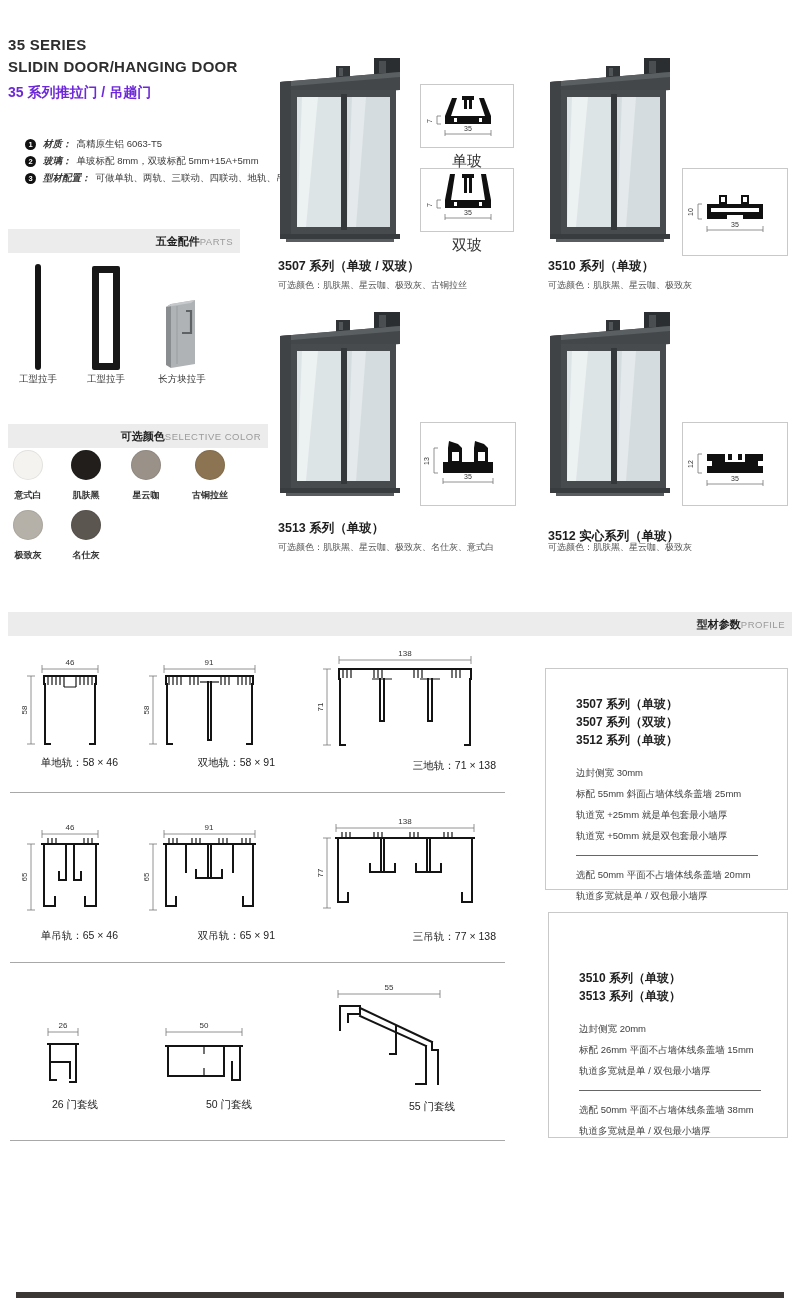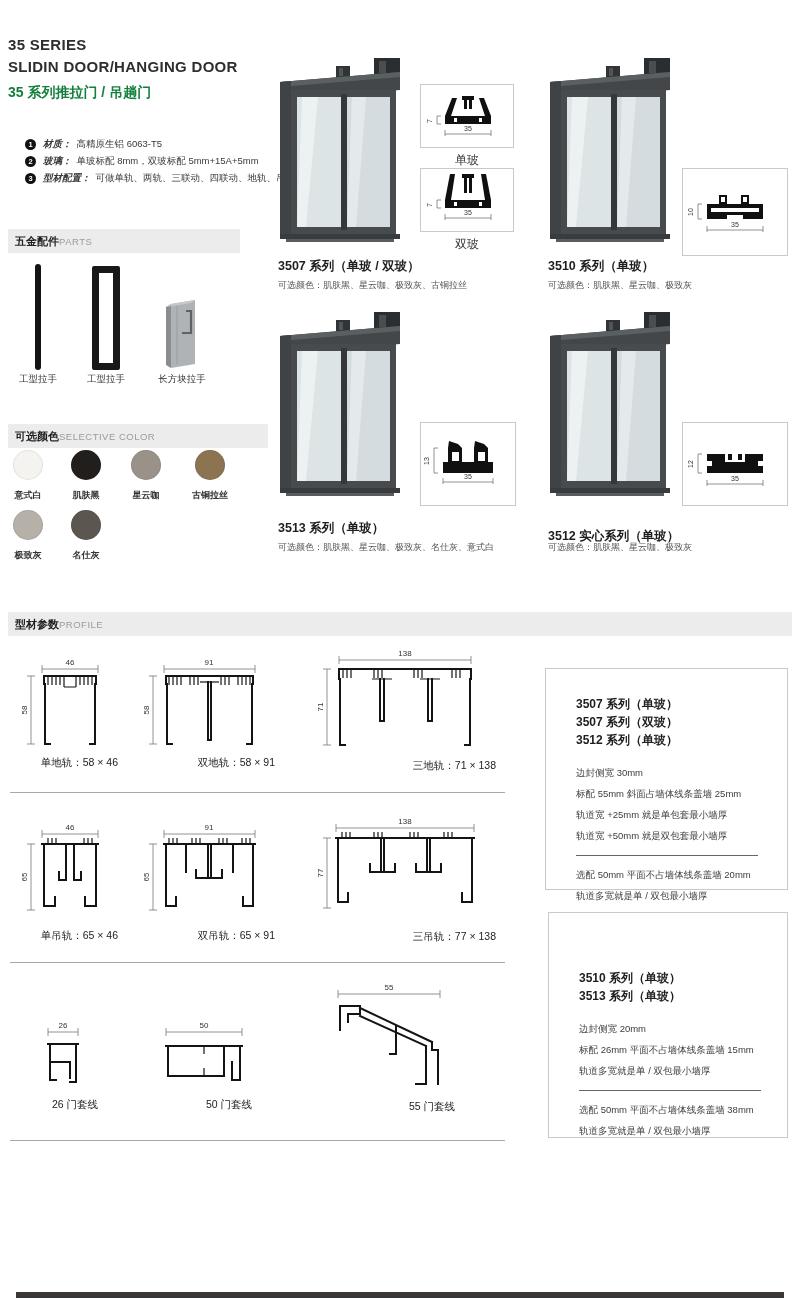--- a/index.html
+++ b/index.html
@@ -1,43 +1,43 @@
 <!DOCTYPE html>
 <html><head>
 <meta charset="utf-8">
 <style>
   html,body{margin:0;padding:0;background:#fff;}
   body{font-family:"Liberation Sans","DejaVu Sans",sans-serif;color:#222;}
   .page{position:relative;width:800px;height:1300px;background:#fff;overflow:hidden;}
   .abs{position:absolute;}
   
   .t-en{font-size:15px;font-weight:700;letter-spacing:.3px;color:#2e2e2e;}
-  .t-cn{font-size:14px;font-weight:700;color:#15803d;}
+  .t-cn{font-size:14px;font-weight:700;color:#6d28d9;}
   .spec-line{display:flex;align-items:center;font-size:9.5px;color:#3a3a3a;height:17px;}
   .spec-num{display:inline-flex;align-items:center;justify-content:center;width:11px;height:11px;border-radius:50%;
             background:#111;color:#fff;font-size:7.5px;font-weight:700;margin-right:7px;flex:0 0 auto;}
   .spec-label{font-weight:700;margin-right:5px;font-style:italic;}
   
-  .bar{background:#ececec;display:flex;align-items:center;justify-content:flex-start;padding:12px 7px;box-sizing:border-box;height:19px;}
+  .bar{background:#ececec;display:flex;align-items:center;justify-content:flex-end;padding:12px 7px;box-sizing:border-box;height:19px;}
   .bar-cn{font-size:11px;font-weight:700;color:#1f1f1f;}
   .bar-en{font-size:9.5px;color:#9b9b9b;letter-spacing:.5px;}
   
   .part-cell{display:flex;align-items:flex-end;justify-content:center;}
   .part-label{font-size:9.5px;color:#333;text-align:center;}
   .handle-bar{width:6px;height:106px;background:#141414;border-radius:3px;}
   .handle-frame{width:28px;height:104px;border:7px solid #181818;border-radius:2px;background:#fff;box-sizing:border-box;}
   
   .swatch-cell{display:flex;flex-direction:column;align-items:center;font-weight:bold;}
   .swatch{width:30px;height:30px;border-radius:50%;box-shadow:inset 0 0 0 1px rgba(0,0,0,.07);}
   .swatch-label{font-size:9px;color:#333;margin-top:9px;}
   
   .prod-title{font-size:12.5px;font-weight:700;color:#1e1e1e;}
   .prod-colors{font-size:9px;color:#555;}
   .sec-box{border:1px solid #c9c9c9;background:#fff;display:flex;align-items:center;justify-content:center;box-sizing:border-box;}
-  .sec-label{font-size:12px;color:#333;text-align:center;}
+  .sec-label{font-size:15px;color:#333;text-align:center;}
   
   .diag-cell{display:flex;flex-direction:column;align-items:flex-end;}
   .diag-label{font-size:10.5px;color:#222;margin-top:4px;white-space:nowrap;}
   .rule{background:#a8a8a8;height:1px;}
   svg text{font-family:"Liberation Sans","DejaVu Sans",sans-serif;fill:#333;}
   .dimt{font-size:8px;}
   .dimt-s{font-size:7px;}
   .dl{stroke:#777;stroke-width:.8;fill:none;}
   .pf{stroke:#141414;stroke-width:2;fill:none;stroke-linecap:square;}
   .pf1{stroke:#141414;stroke-width:1.2;fill:none;}

